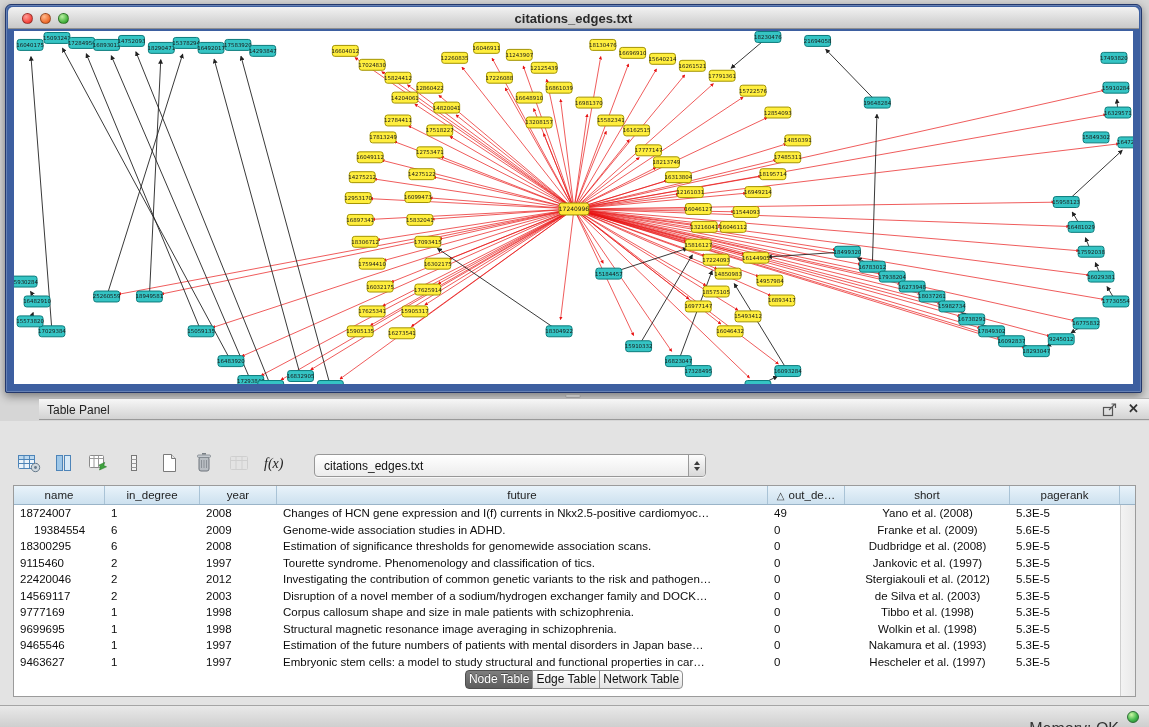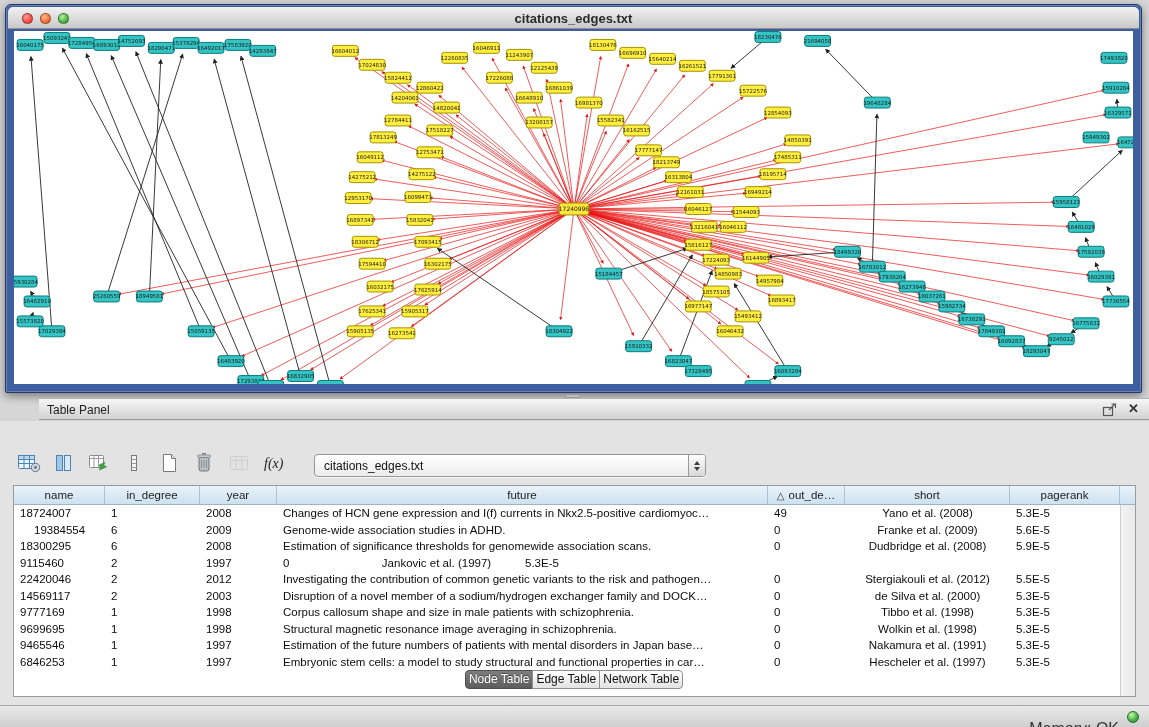--- a/index.html
+++ b/index.html
@@ -911,40 +911,41 @@
           <div class="td" style="width: 77px;">2008</div>
           <div class="td" style="width: 491px;">Estimation of significance thresholds for genomewide association scans.</div>
           <div class="td" style="width: 77px;">0</div>
           <div class="td center" style="width: 165px;">Dudbridge et al. (2008)</div>
           <div class="td" style="width: 110px;">5.9E-5</div>
         </div>
         <div class="tr">
           <div class="td" style="width: 91px;">9115460</div>
           <div class="td" style="width: 95px;">2</div>
           <div class="td" style="width: 77px;">1997</div>
+          <div class="td" style="width: 491px;">Tourette syndrome. Phenomenology and classification of tics.</div>
           <div class="td" style="width: 77px;">0</div>
           <div class="td center" style="width: 165px;">Jankovic et al. (1997)</div>
           <div class="td" style="width: 110px;">5.3E-5</div>
         </div>
         <div class="tr">
           <div class="td" style="width: 91px;">22420046</div>
           <div class="td" style="width: 95px;">2</div>
           <div class="td" style="width: 77px;">2012</div>
           <div class="td" style="width: 491px;">Investigating the contribution of common genetic variants to the risk and pathogen…</div>
           <div class="td" style="width: 77px;">0</div>
           <div class="td center" style="width: 165px;">Stergiakouli et al. (2012)</div>
           <div class="td" style="width: 110px;">5.5E-5</div>
         </div>
         <div class="tr">
           <div class="td" style="width: 91px;">14569117</div>
           <div class="td" style="width: 95px;">2</div>
           <div class="td" style="width: 77px;">2003</div>
           <div class="td" style="width: 491px;">Disruption of a novel member of a sodium/hydrogen exchanger family and DOCK…</div>
           <div class="td" style="width: 77px;">0</div>
-          <div class="td center" style="width: 165px;">de Silva et al. (2000)</div>
+          <div class="td center" style="width: 165px;">de Silva et al. (2003)</div>
           <div class="td" style="width: 110px;">5.3E-5</div>
         </div>
         <div class="tr">
           <div class="td" style="width: 91px;">9777169</div>
           <div class="td" style="width: 95px;">1</div>
           <div class="td" style="width: 77px;">1998</div>
           <div class="td" style="width: 491px;">Corpus callosum shape and size in male patients with schizophrenia.</div>
           <div class="td" style="width: 77px;">0</div>
           <div class="td center" style="width: 165px;">Tibbo et al. (1998)</div>
           <div class="td" style="width: 110px;">5.3E-5</div>
@@ -957,25 +958,25 @@
           <div class="td" style="width: 77px;">0</div>
           <div class="td center" style="width: 165px;">Wolkin et al. (1998)</div>
           <div class="td" style="width: 110px;">5.3E-5</div>
         </div>
         <div class="tr">
           <div class="td" style="width: 91px;">9465546</div>
           <div class="td" style="width: 95px;">1</div>
           <div class="td" style="width: 77px;">1997</div>
           <div class="td" style="width: 491px;">Estimation of the future numbers of patients with mental disorders in Japan base…</div>
           <div class="td" style="width: 77px;">0</div>
-          <div class="td center" style="width: 165px;">Nakamura et al. (1991)</div>
+          <div class="td center" style="width: 165px;">Nakamura et al. (1993)</div>
           <div class="td" style="width: 110px;">5.3E-5</div>
         </div>
         <div class="tr">
-          <div class="td" style="width: 91px;">6846253</div>
+          <div class="td" style="width: 91px;">9463627</div>
           <div class="td" style="width: 95px;">1</div>
           <div class="td" style="width: 77px;">1997</div>
           <div class="td" style="width: 491px;">Embryonic stem cells: a model to study structural and functional properties in car…</div>
           <div class="td" style="width: 77px;">0</div>
           <div class="td center" style="width: 165px;">Hescheler et al. (1997)</div>
           <div class="td" style="width: 110px;">5.3E-5</div>
         </div>
       </div>
     <div class="vscroll"></div>
     <div class="tabs">

